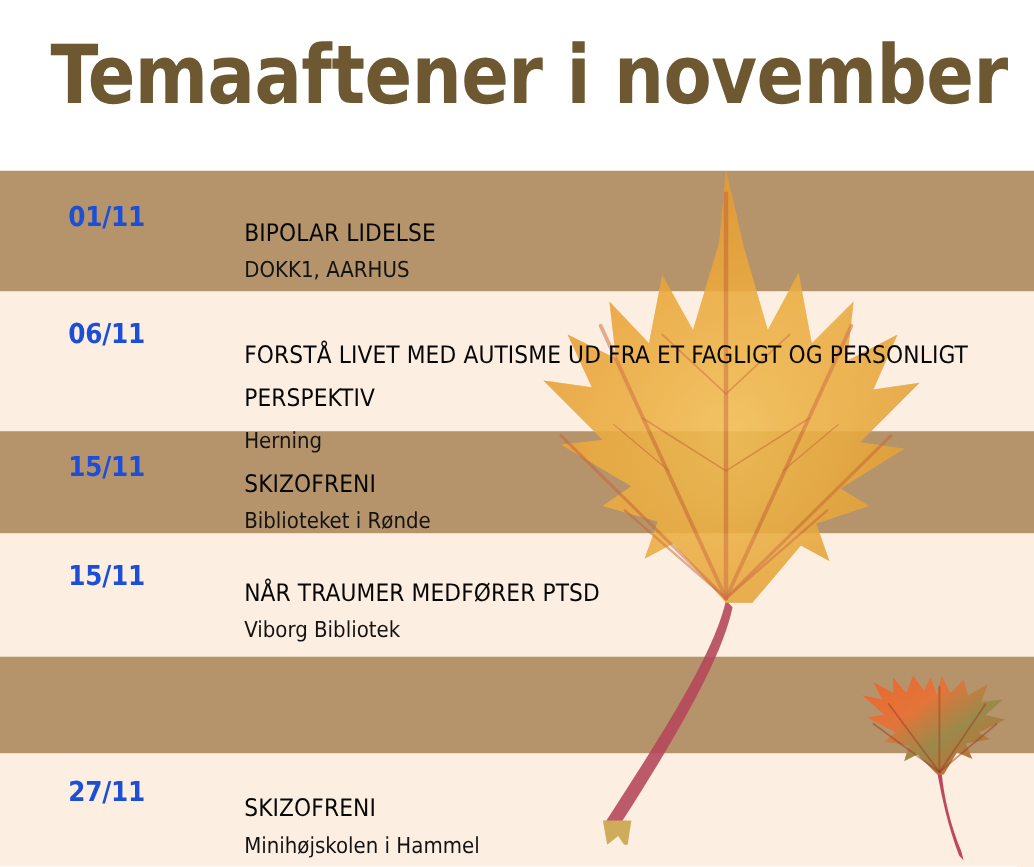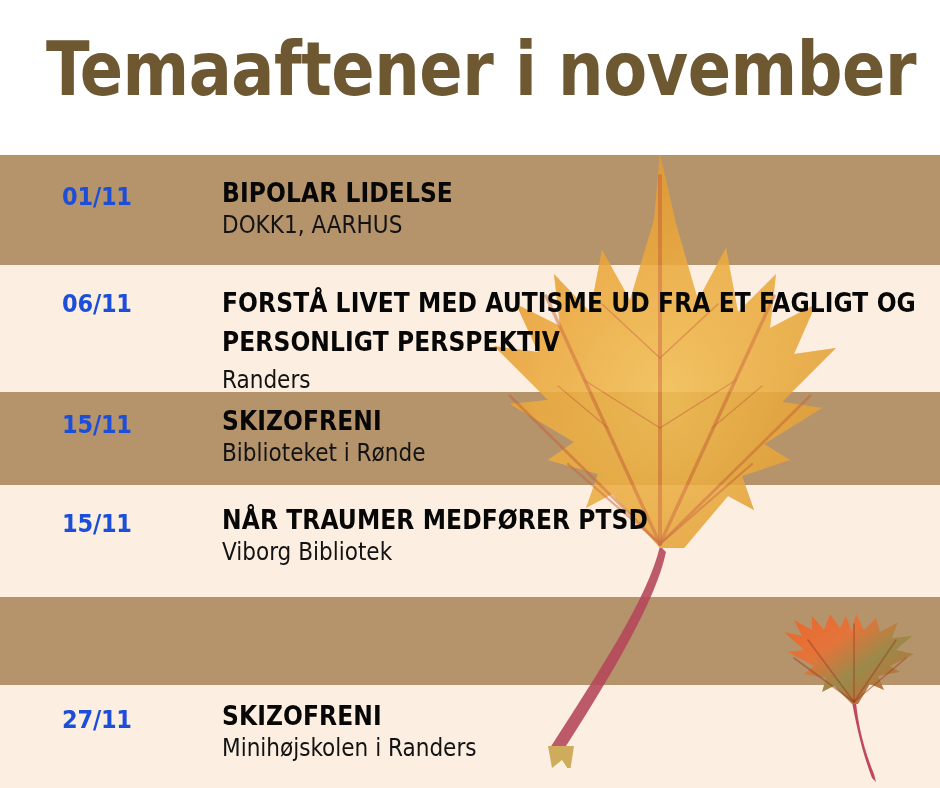--- a/index.html
+++ b/index.html
@@ -36,27 +36,28 @@
   .rows{position:absolute;left:0;top:0;width:940px;height:788px;z-index:4;pointer-events:none;}
   .row{position:absolute;left:0;width:940px;pointer-events:auto;}
   .row .date{
     position:absolute;left:62px;
     font-size:25px;font-weight:700;color:#1d4ed8;
     letter-spacing:-0.2px;white-space:nowrap;
     font-family:"DejaVu Sans Condensed","Liberation Sans Narrow","Liberation Sans",sans-serif;
   }
   .row .body{position:absolute;left:222px;right:10px;}
   .row .ev-title{
-    font-size:26px;font-weight:700;color:#070707;
+    font-size:22px;font-weight:400;color:#070707;
     letter-spacing:0.1px;line-height:32px;
     text-transform:uppercase;
     font-family:"DejaVu Sans Condensed","Liberation Sans Narrow","Liberation Sans",sans-serif;
+    margin-top:20px;
   }
   .row .ev-loc{
-    font-size:24px;font-weight:400;color:#131313;
+    font-size:20px;font-weight:400;color:#131313;
     line-height:28px;margin-top:2px;
     font-family:"DejaVu Sans Condensed","Liberation Sans Narrow","Liberation Sans",sans-serif;
   }
 
   
   .leaf-layer{position:absolute;left:0;top:0;width:940px;height:788px;z-index:3;pointer-events:none;}
   .leaf-big{position:absolute;left:398px;top:128px;width:520px;height:640px;opacity:.88;}
   .leaf-small{position:absolute;left:778px;top:614px;width:140px;height:172px;}
 </style>
 </head>
@@ -166,21 +167,21 @@
       <div class="body" style="top:22px;">
         <div class="ev-title">BIPOLAR LIDELSE</div>
         <div class="ev-loc">DOKK1, AARHUS</div>
       </div>
     </div>
 
     <div class="row" style="top:265px;height:127px;border-radius:15px;">
       <div class="date" style="top:24px;">06/11</div>
       <div class="body" style="top:19px;">
         <div class="ev-title" style="line-height:39px;">FORSTÅ LIVET MED AUTISME UD FRA ET FAGLIGT OG PERSONLIGT PERSPEKTIV</div>
-        <div class="ev-loc" style="margin-top:4px;">Randers</div>
+        <div class="ev-loc" style="margin-top:4px;">Herning</div>
       </div>
     </div>
 
     <div class="row" style="top:392px;height:93px;">
       <div class="date" style="top:18px;">15/11</div>
       <div class="body" style="top:13px;">
         <div class="ev-title">SKIZOFRENI</div>
         <div class="ev-loc">Biblioteket i Rønde</div>
       </div>
     </div>
@@ -191,18 +192,18 @@
         <div class="ev-title">NÅR TRAUMER MEDFØRER PTSD</div>
         <div class="ev-loc">Viborg Bibliotek</div>
       </div>
     </div>
 
 
     <div class="row" style="top:685px;height:103px;">
       <div class="date" style="top:20px;">27/11</div>
       <div class="body" style="top:15px;">
         <div class="ev-title">SKIZOFRENI</div>
-        <div class="ev-loc">Minihøjskolen i Randers</div>
+        <div class="ev-loc">Minihøjskolen i Hammel</div>
       </div>
     </div>
 
   </div>
 </div>
 
 </body></html>

